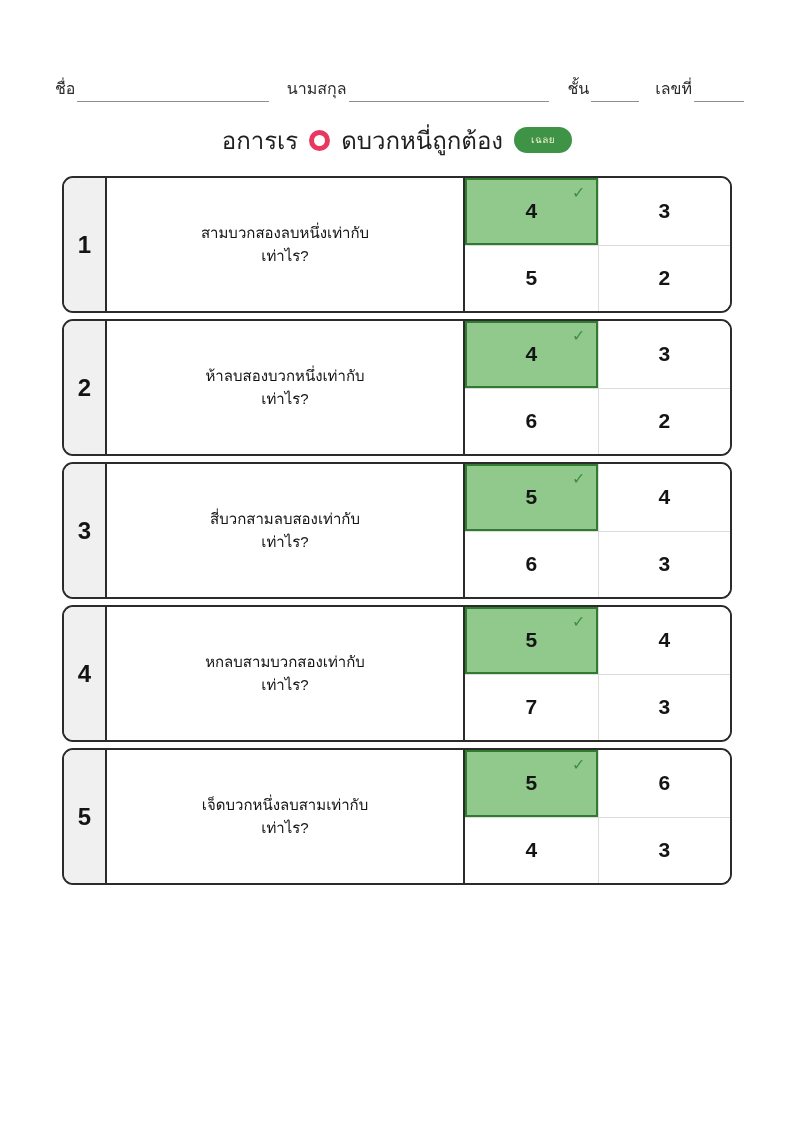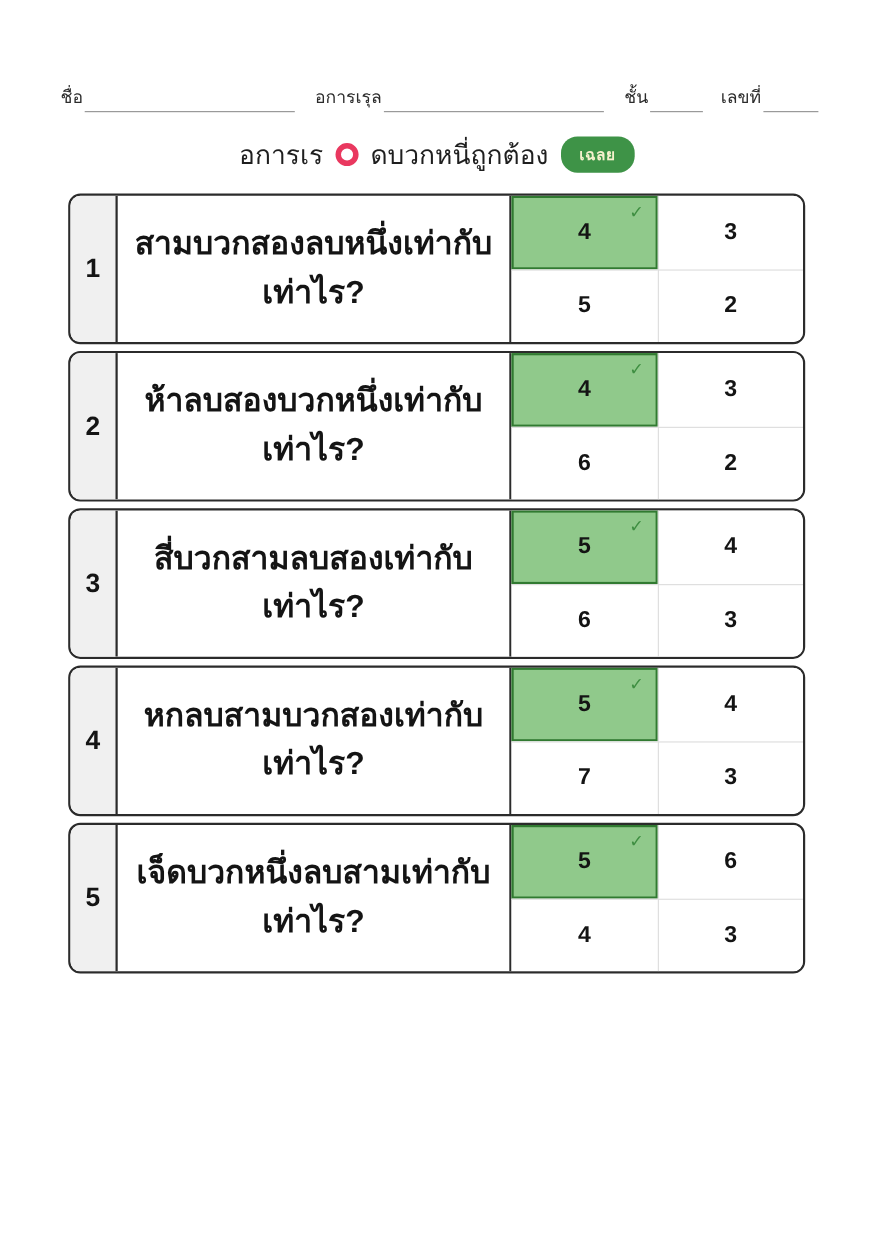--- a/index.html
+++ b/index.html
@@ -15,32 +15,32 @@
   .h-line.grow-a { flex:1.0; margin-right:18px; margin-left:2px; }
   .h-line.grow-b { flex:1.05; margin-right:18px; margin-left:2px; }
   .h-line.short  { width:48px; margin-right:16px; margin-left:2px; }
   .h-line.last   { width:50px; margin-left:2px; }
 
   
   .instruction { position:absolute; top:106px; left:0; right:0; height:36px;
     display:flex; align-items:center; justify-content:center; gap:11px;
     font-size:24px; font-weight:500; color:#1f1f1f; }
   .ring { width:21px; height:21px; border-radius:50%; border:5.5px solid #e9385f; background:#fff; display:inline-block; }
-  .badge { background:#3e9347; color:#f6f1cd; font-size:14px; font-weight:bold;
+  .badge { background:#3e9347; color:#f6f1cd; font-size:10px; font-weight:normal;
     padding:5px 17px 6px 17px; border-radius:15px; letter-spacing:.5px; border:none; cursor:pointer;
     font-family:"Liberation Sans", sans-serif;text-align:center; }
 
   
   .cards { position:absolute; top:160px; left:62px; width:670px; }
   .card { display:flex; height:137px; background:#fff; border:2px solid #2b2b2b;
     border-radius:11px; overflow:hidden; margin-bottom:6px; }
   .qnum { width:43px; flex:0 0 43px; background:#f0f0f0; border-right:2px solid #2b2b2b;
     display:flex; align-items:center; justify-content:center; font-size:24px; font-weight:bold; color:#141414; }
   .qtext { flex:1; display:flex; align-items:center; justify-content:center; text-align:center;
-    font-size:29px; font-weight:bold; line-height:1.5; color:#141414; white-space:pre-line; padding:4px 14px;
+    font-size:15px; font-weight:normal; line-height:1.5; color:#141414; white-space:pre-line; padding:4px 14px;
     border-right:2px solid #2b2b2b; }
   .answers { width:265px; flex:0 0 265px; display:grid; grid-template-columns:1fr 1fr; grid-template-rows:1fr 1fr; }
   .acell { position:relative; display:flex; align-items:center; justify-content:center;
     font-size:21px; font-weight:bold; color:#141414; background:#fff; cursor:pointer; }
   .acell.c2 { border-left:1px solid #dcdcdc; }
   .acell.r2 { border-top:1px solid #dcdcdc; }
   .acell.correct { background:#90c98b; border:2.5px solid #317a31; }
   .check { position:absolute; top:3px; right:10px; font-size:16px; font-weight:normal; color:#3e8e41; }
 
   
@@ -49,21 +49,21 @@
   .footer .heart { color:#e53935; font-size:14px; padding:0 2px; }
 </style>
 </head>
 <body>
 
 <div class="page">
 
   <div class="header-row">
     <span class="h-label">ชื่อ</span>
     <span class="h-line grow-a"></span>
-    <span class="h-label">อการเรุล</span>
+    <span class="h-label">นามสกุล</span>
     <span class="h-line grow-b"></span>
     <span class="h-label">ชั้น</span>
     <span class="h-line short"></span>
     <span class="h-label">เลขที่</span>
     <span class="h-line last"></span>
   </div>
 
   <div class="instruction">
     <span>อการเร</span>
     <span class="ring"></span>

